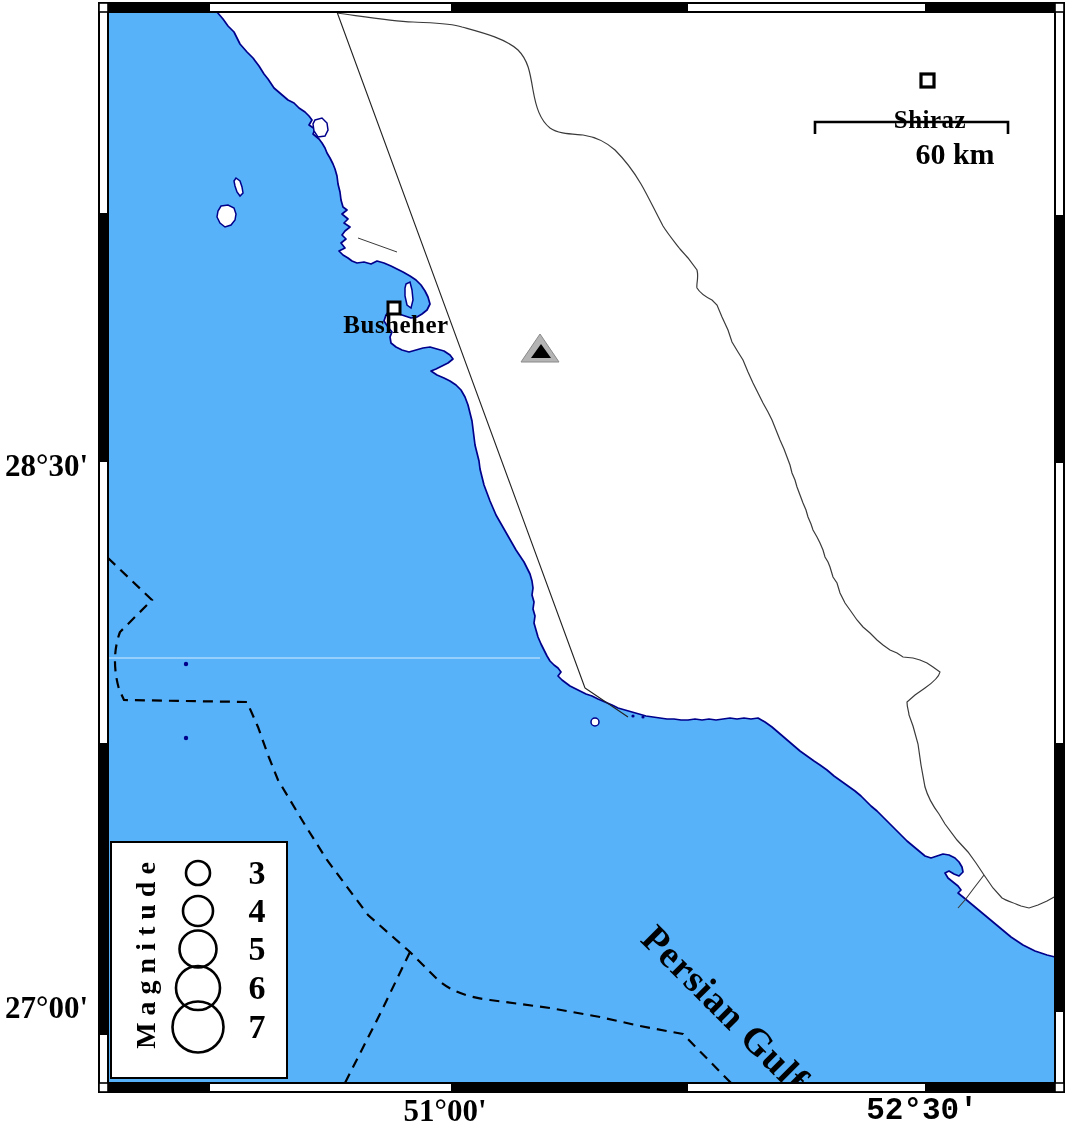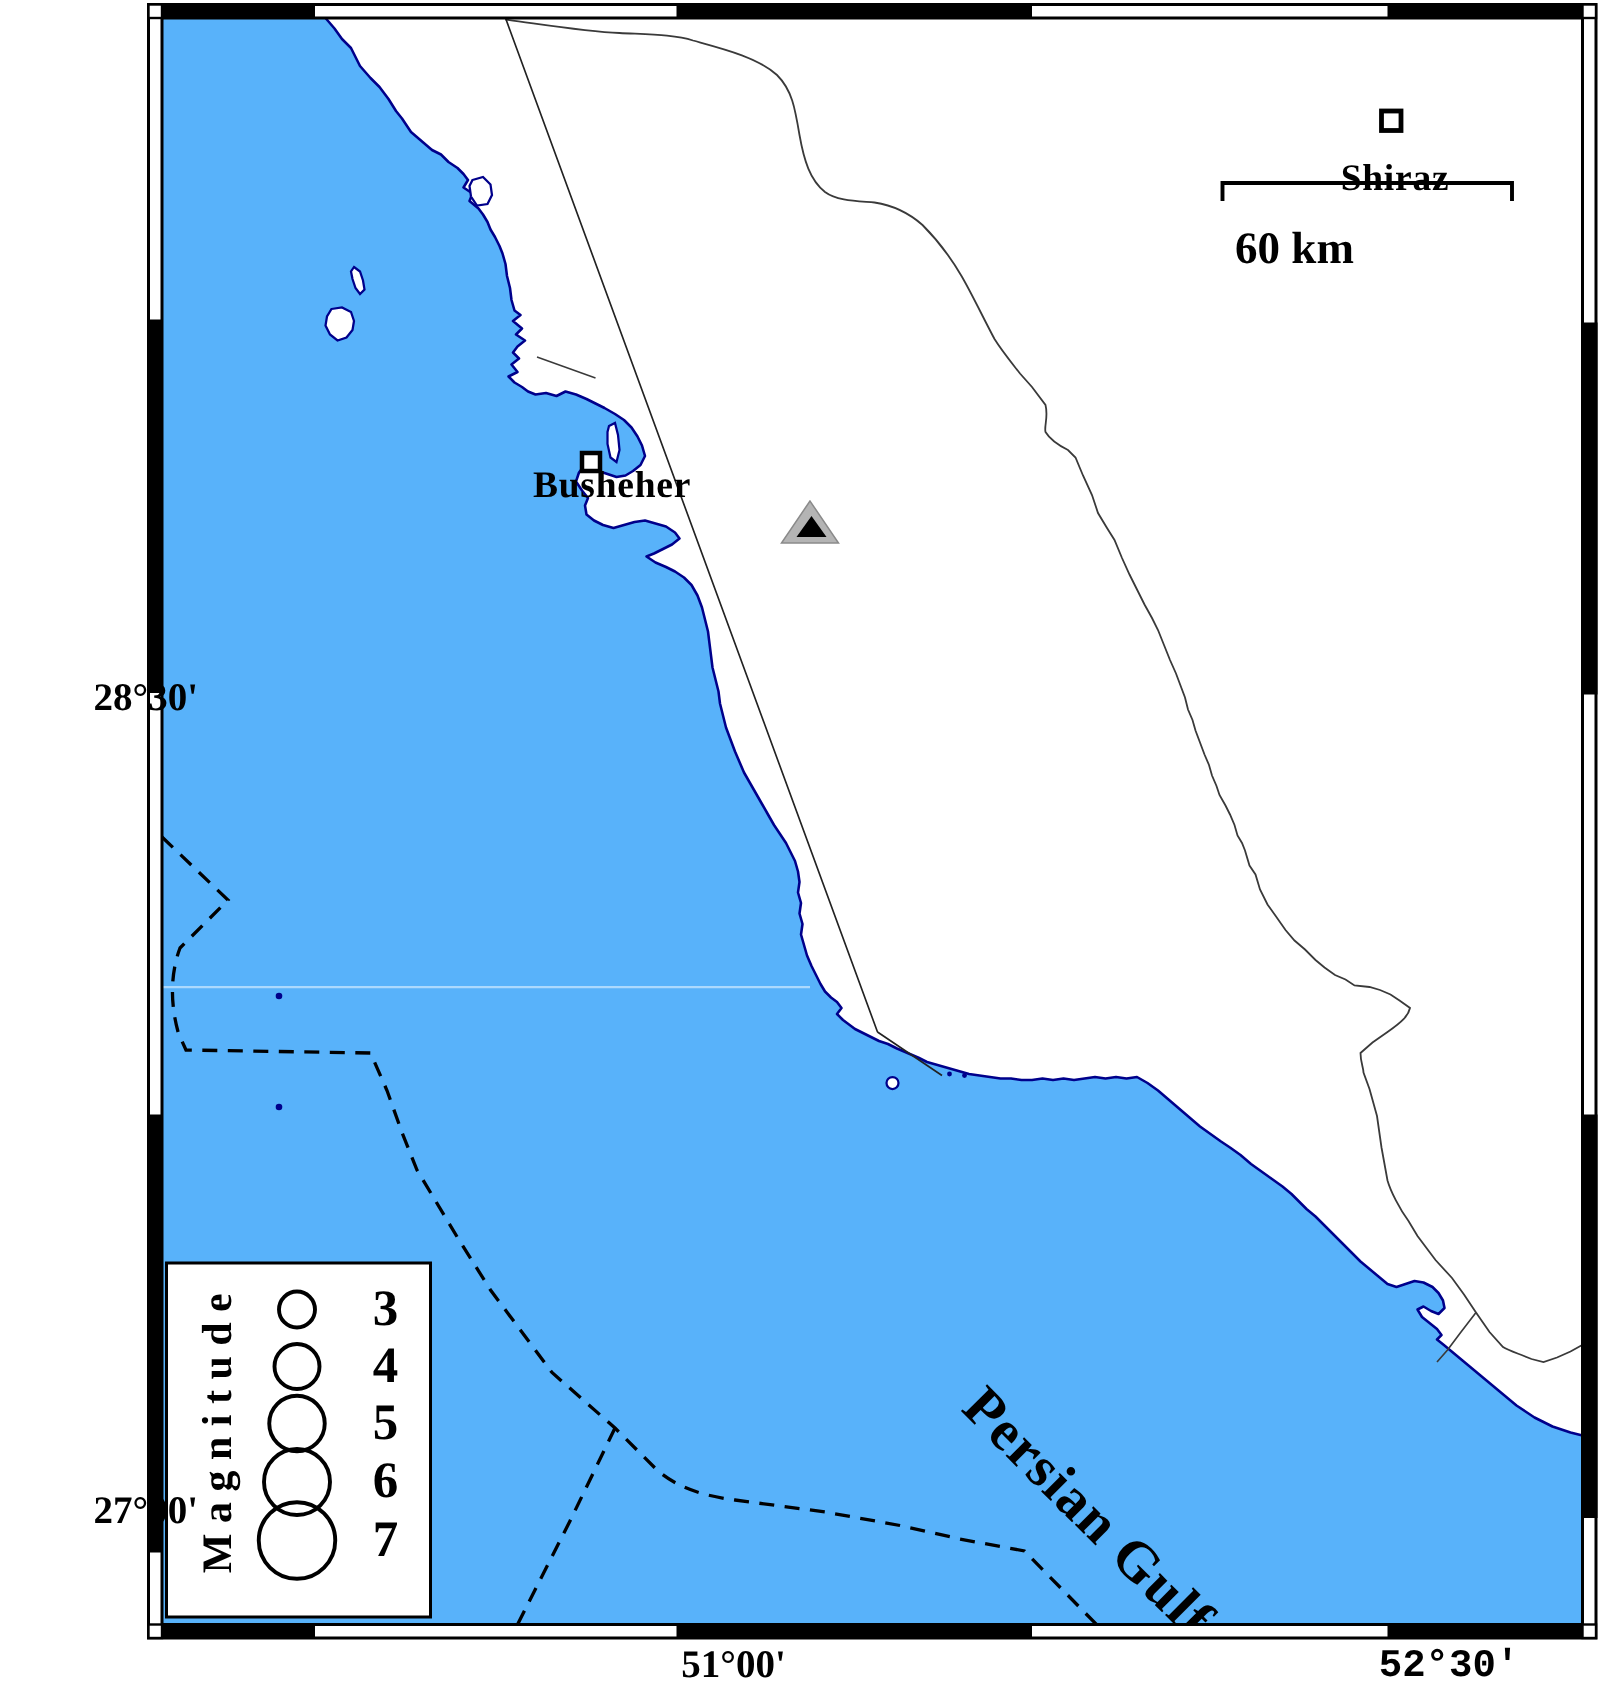--- a/index.html
+++ b/index.html
@@ -13,21 +13,21 @@
   #map-svg{position:absolute;left:0;top:0;}
   .lbl{
     position:absolute;
     font-weight:bold;
     color:#000;
     white-space:nowrap;
     line-height:1;
   }
   .center{transform:translate(-50%,-50%);}
   .right-mid{transform:translate(-100%,-50%);}
-  .axis-lbl{font-size:26px;margin-left:44px;}
+  .axis-lbl{font-size:31px;}
   .city-lbl{font-size:25px;letter-spacing:.5px;}
   .scale-lbl{font-size:30px;}
   .legend-num{font-size:34px;}
   .legend-title{
     font-size:28px;
     letter-spacing:7px;
     transform:translate(-50%,-50%) rotate(-90deg);
   }
   .map-clip{
     position:absolute;left:108px;top:12px;
@@ -180,24 +180,24 @@
         <circle cx="198" cy="988" r="22"></circle>
         <circle cx="198" cy="1027" r="25.5"></circle>
       </g>
     </g>
   </svg>
 
   <div class="map-clip">
     <div class="sea-name" style="left:556px;top:904px;">Persian Gulf</div>
   </div>
 
-  <div class="lbl city-lbl center" style="left:408px;top:324px;">Busheher</div>
+  <div class="lbl city-lbl center" style="left:396px;top:324px;">Busheher</div>
   <div class="lbl city-lbl center" style="left:930px;top:98px;margin-top:21px;">Shiraz</div>
 
-  <div class="lbl scale-lbl center" style="left:863px;top:154px;margin-top:12px;">60 km</div>
+  <div class="lbl scale-lbl center" style="left:955px;top:154px;">60 km</div>
 
   <div class="lbl axis-lbl right-mid" style="left:88px;top:465px;">28°30'</div>
   <div class="lbl axis-lbl right-mid" style="left:88px;top:1007px;">27°00'</div>
   <div class="lbl axis-lbl center" style="left:445px;top:1110px;">51°00'</div>
   <div class="lbl axis-lbl center" style="left:922px;top:1110px;font-family:Liberation Mono, monospace;">52°30'</div>
 
   <div class="lbl legend-title" style="left:146px;top:952px;">Magnitude</div>
   <div class="lbl legend-num center" style="left:257px;top:873px;">3</div>
   <div class="lbl legend-num center" style="left:257px;top:911px;">4</div>
   <div class="lbl legend-num center" style="left:257px;top:949px;">5</div>

